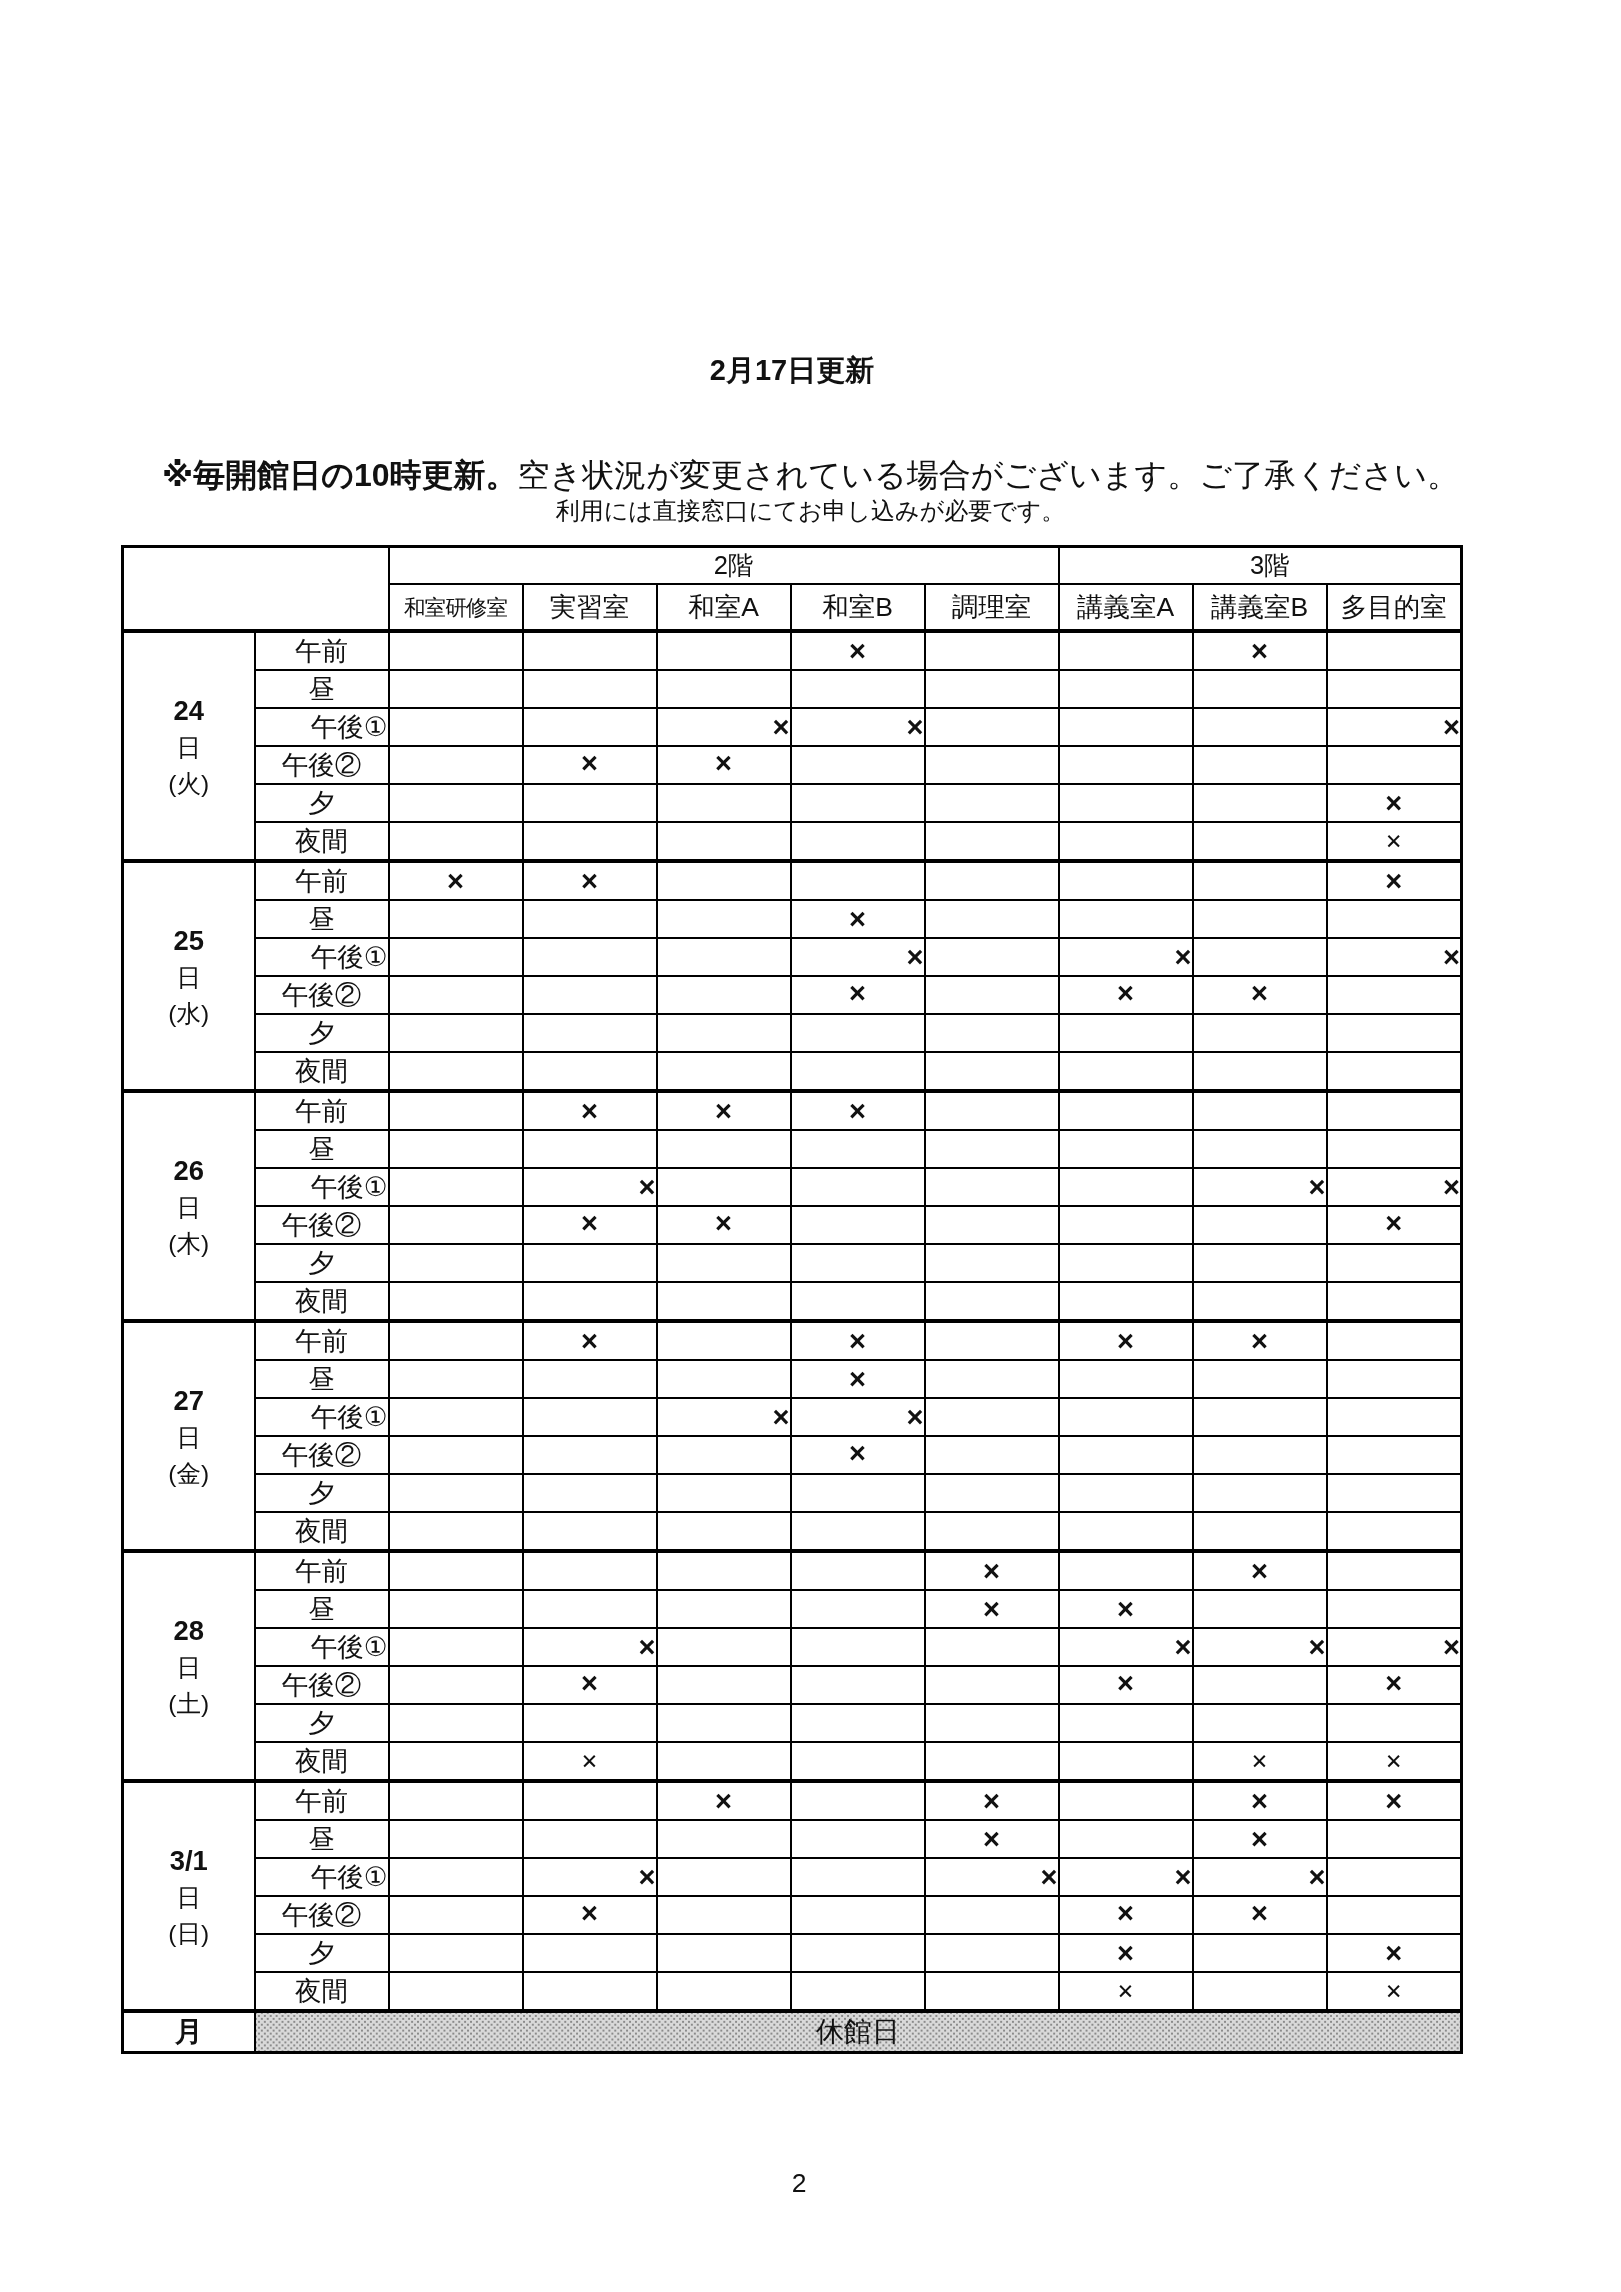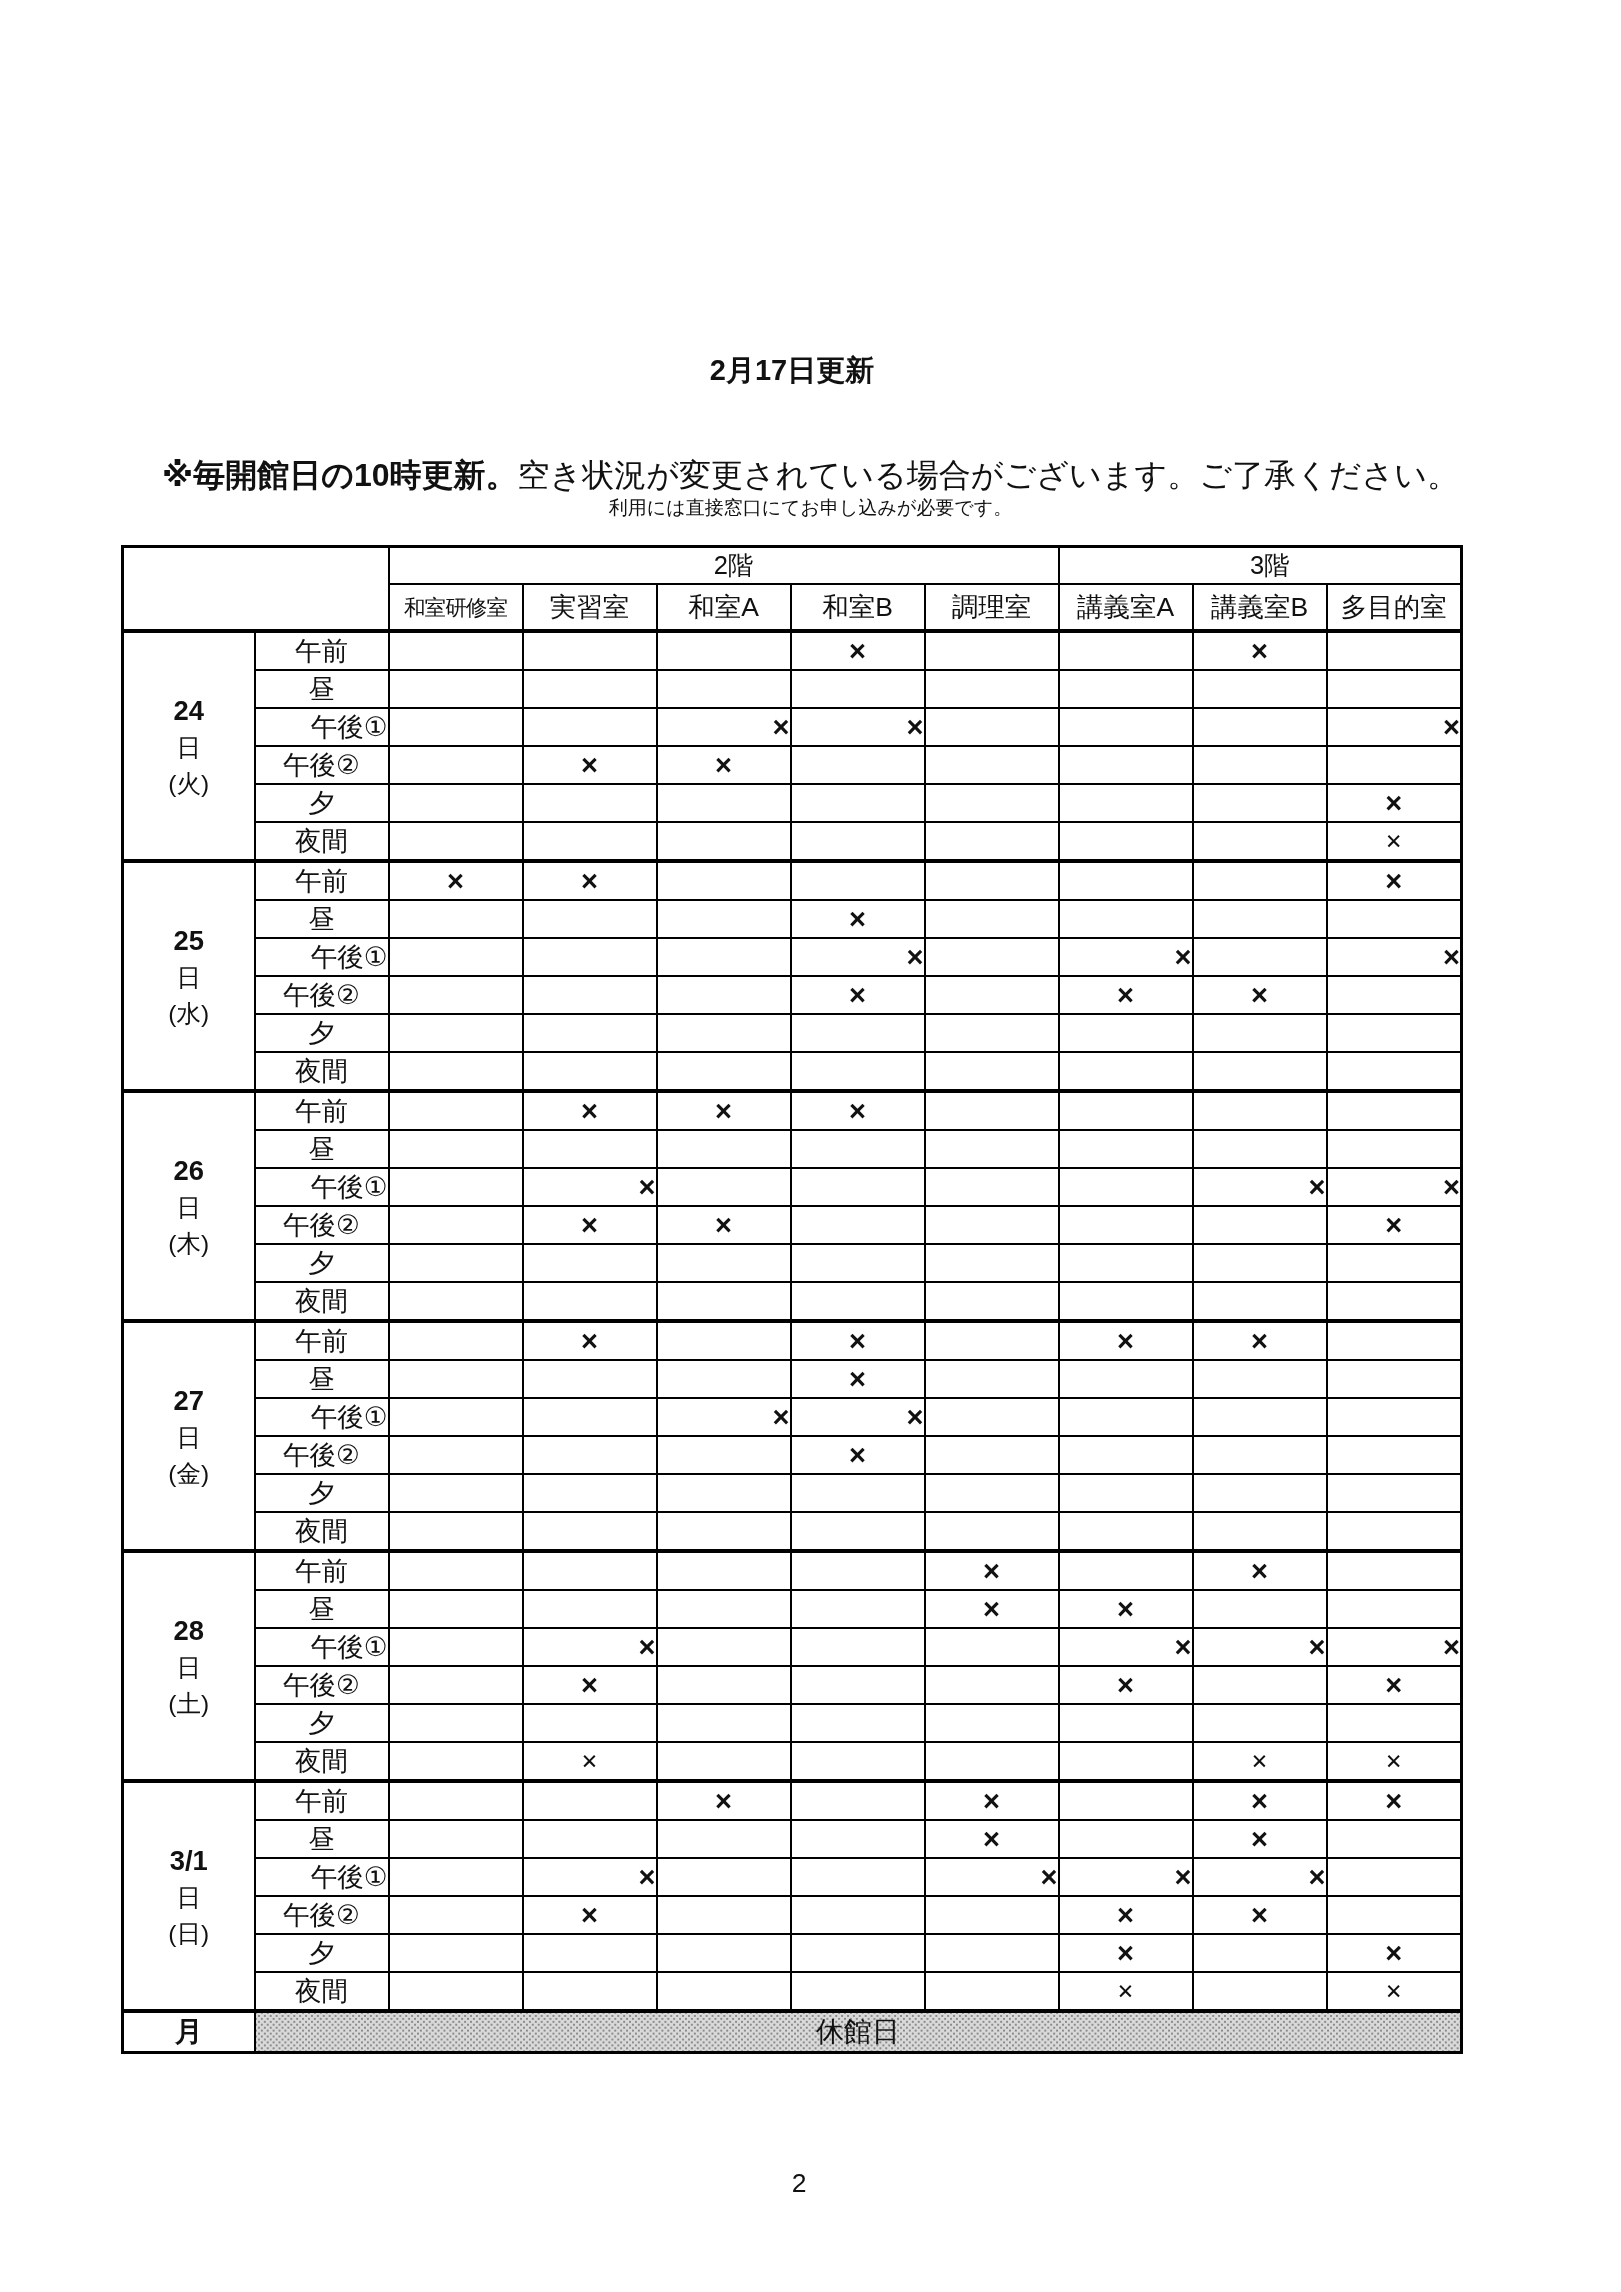--- a/index.html
+++ b/index.html
@@ -17,21 +17,21 @@
   }
   .doc-title { font-size: 40px; font-weight: bold; letter-spacing: 1px; }
   .updated { font-size: 29px; font-weight: bold; }
   .note-1 {
     position: absolute; top: 454px; left: 0; width: 1621px;
     text-align: center; font-size: 32px; white-space: nowrap;
   }
   .note-1 .bold { font-weight: bold; }
   .note-2 {
     position: absolute; top: 495px; left: 0; width: 1621px;
-    text-align: center; font-size: 19px; white-space: nowrap;
+    text-align: center; font-size: 24px; white-space: nowrap;
   }
   table.avail {
     position: absolute; left: 121px; top: 545px;
     border-collapse: collapse; table-layout: fixed;
     border: 3.9px solid #000;
   }
   table.avail th, table.avail td {
     border: 2px solid #000;
     text-align: center; vertical-align: middle;
     overflow: hidden;
@@ -48,21 +48,21 @@
   td.date-cell {
     font-size: 24.5px; line-height: 1.45; vertical-align: middle;
   }
   td.date-cell .num { font-size: 27.4px; font-weight: bold; }
   td.time-cell { font-size: 26.5px; }
   td.mark-cell { font-size: 29px; font-weight: bold; }
   
   tr.slot-0 td { border-top: 4.9px solid #000; }   
   tr.slot-1 td { border-top: 2px dashed #1a1a1a; }
   tr.slot-2 td { border-top: 2.9px solid #000; text-align: right; }
-  tr.slot-3 td { border-top: 2.9px dashed #1a1a1a; }
+  tr.slot-3 td { border-top: 2.9px dashed #1a1a1a; font-family: Liberation Mono, monospace; }
   tr.slot-4 td { border-top: 2.9px solid #000; }
   tr.slot-5 td { border-top: 2.9px dashed #1a1a1a; font-family: Liberation Serif, serif; }
   tr.closed-row td { border-top: 4.9px solid #000; height: 35px; }
   td.closed-day { font-size: 28px; font-weight: bold; }
   td.closed-banner {
     font-size: 28px;
     background-color: #d9d9d9;
     background-image:
       radial-gradient(#8a8a8a 1.1px, transparent 1.2px),
       radial-gradient(#8a8a8a 1.1px, transparent 1.2px);

